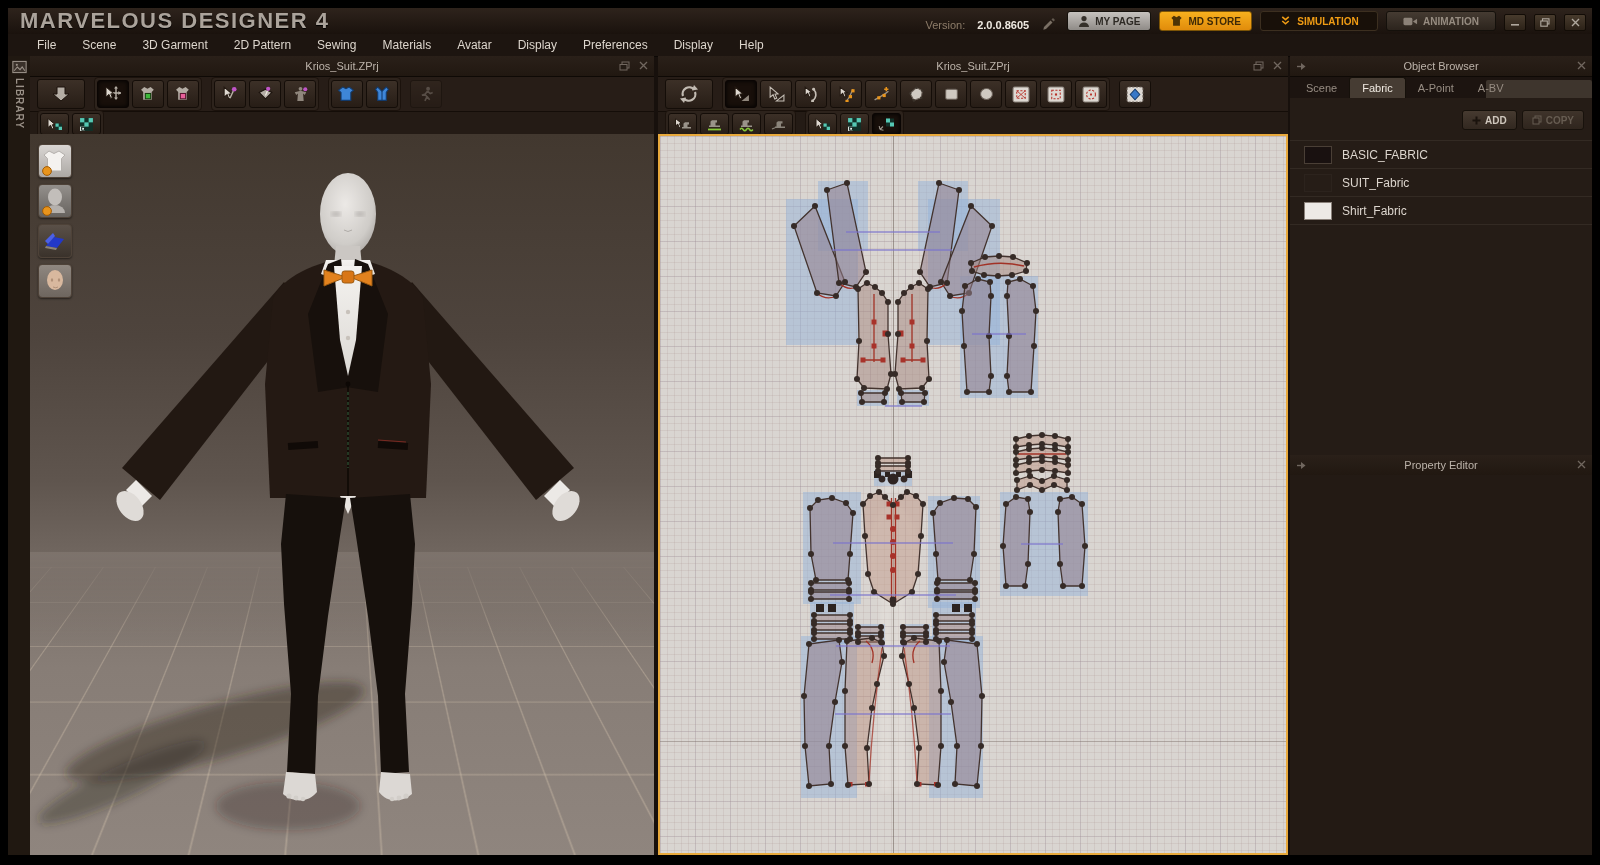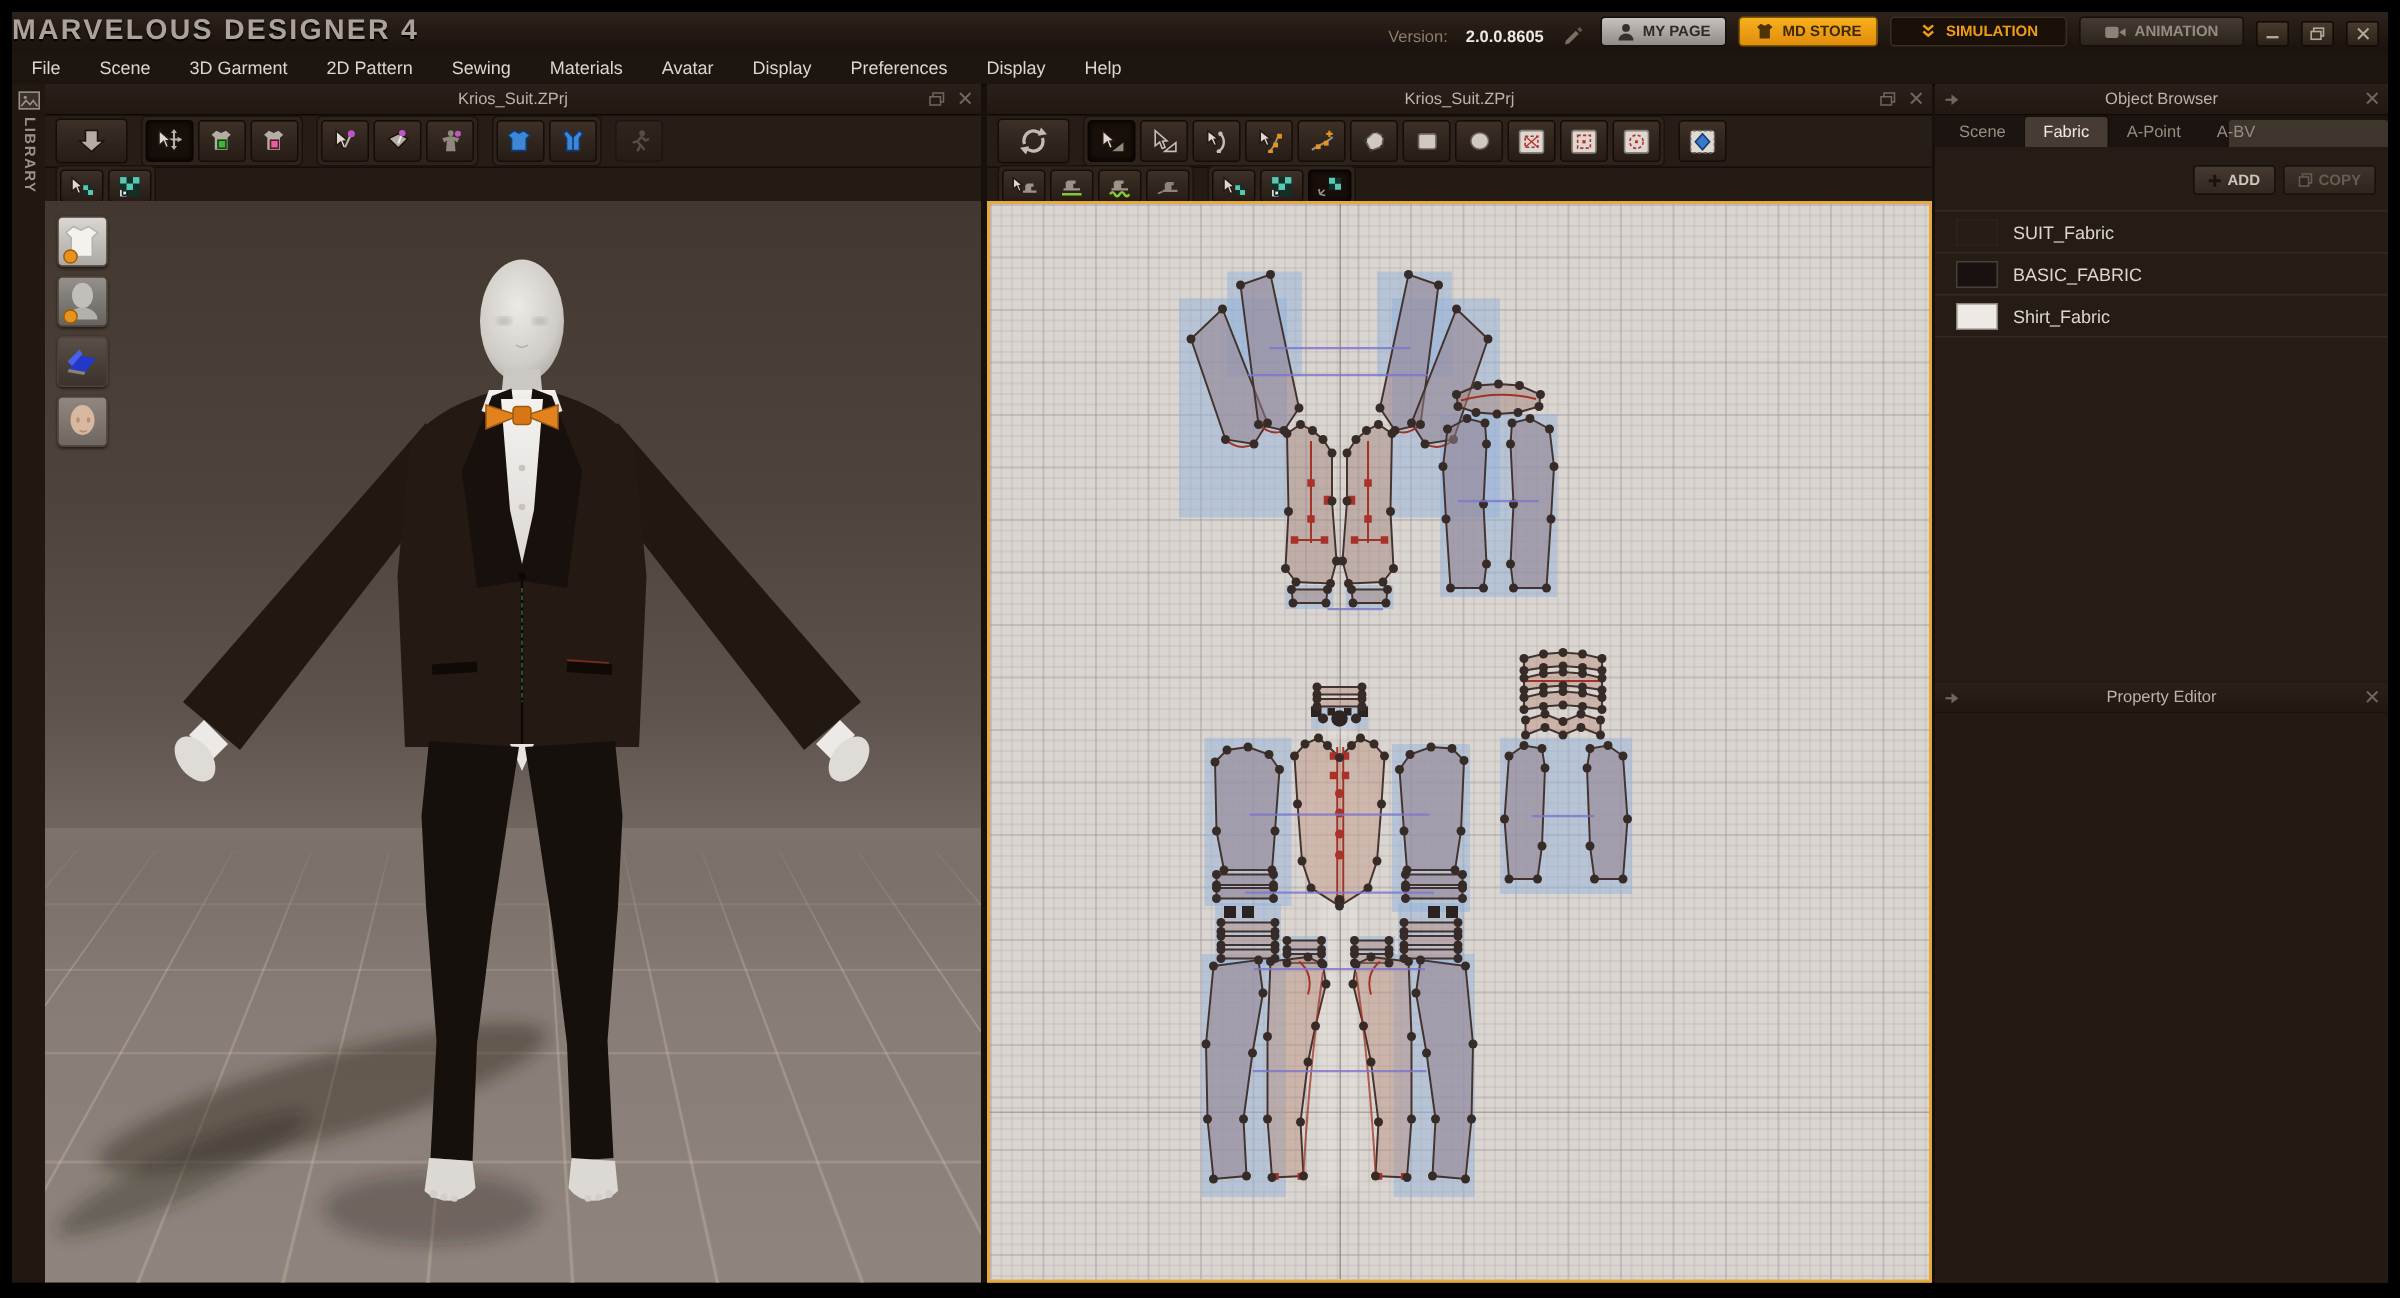--- a/index.html
+++ b/index.html
@@ -3,38 +3,38 @@
 <meta charset="utf-8">
 <style>
   html,body{margin:0;padding:0;background:#000;}
   body{width:1600px;height:865px;position:relative;overflow:hidden;
        font-family:"Liberation Sans",sans-serif;-webkit-font-smoothing:antialiased;}
   #app{position:absolute;inset:8px 8px 10px 8px;background:#17100c;}
 
   
   #titlebar{position:absolute;left:0;top:0;right:0;height:26px;
     background:linear-gradient(#2e231c,#1a120d);display:flex;align-items:center;}
-  #app-title{font-size:19px;font-weight:700;letter-spacing:1.5px;color:#aba39b;
-    text-shadow:0 1px 1px #000;}
+  #app-title{font-size:22px;font-weight:700;letter-spacing:1.5px;color:#aba39b;
+    padding-left:12px;text-shadow:0 1px 1px #000;}
   #titlebar-right{margin-left:auto;display:flex;align-items:flex-end;gap:8px;padding-right:6px;}
   .ver-label{font-size:11px;color:#8d7c69;}
   .ver-value{font-size:11px;font-weight:700;color:#efe9e1;margin-left:4px;}
   .tag-pencil{width:22px;height:16px;display:flex;align-items:center;justify-content:center;opacity:.85;}
   .tbtn{height:18px;border-radius:3px;font-size:10px;font-weight:700;display:flex;
     align-items:center;gap:5px;padding:0 10px;cursor:default;border:1px solid #14100b;}
   .tbtn.mypage{background:linear-gradient(#c6c2be,#8f8b87);color:#2e2a25;}
   .tbtn.mdstore{background:linear-gradient(#f7b01e,#e18c0b);color:#3f2906;border-color:#7c5406;}
   .tbtn.sim{background:#181009;color:#f09c14;border-color:#3c2f20;width:96px;justify-content:center;}
   .tbtn.anim{background:linear-gradient(#453b32,#2c241d);color:#968c81;width:88px;justify-content:center;}
   .winbtn{width:20px;height:15px;background:linear-gradient(#483b2d,#2c2218);
     border:1px solid #120c06;border-radius:2px;display:flex;align-items:center;justify-content:center;}
 
   
   #menubar{position:absolute;left:0;top:26px;right:0;height:22px;background:#1d1510;
-    display:flex;align-items:center;padding-left:0;border-bottom:1px solid #0c0805;}
+    display:flex;align-items:center;padding-left:16px;border-bottom:1px solid #0c0805;}
   .menu-item{font-size:12px;color:#ddd6cd;padding:0 13px;cursor:default;}
 
   
   #main{position:absolute;left:0;top:48px;right:0;bottom:0;}
   #library-strip{position:absolute;left:0;top:0;width:22px;bottom:0;background:#201811;
     display:flex;flex-direction:column;align-items:center;border-right:1px solid #0c0805;}
   #library-label{writing-mode:vertical-rl;font-size:10px;font-weight:700;letter-spacing:1px;
     color:#9a9188;margin-top:4px;}
   .panel{position:absolute;top:0;bottom:0;background:#241b15;}
   #panel3d{left:22px;width:624px;}
@@ -1136,26 +1136,26 @@
           </div>
           <div class="obtn disabled">
             <svg width="10" height="10" viewBox="0 0 10 10">
                 <rect x="3" y="1" width="6" height="6" fill="none" stroke="#776c60"></rect>
                 <rect x="1" y="3" width="6" height="6" fill="#332820" stroke="#776c60"></rect>
               </svg>
             <span>COPY</span>
           </div>
         </div>
         <div class="fabric-row">
+          <span class="swatch" style="background:#191110;border:1px solid #4a3f36"></span>
+          <span class="fabric-name">BASIC_FABRIC</span>
+        </div>
+        <div class="fabric-row">
           <span class="swatch" style="background:#261d17;border:1px solid #2c231d"></span>
           <span class="fabric-name">SUIT_Fabric</span>
-        </div>
-        <div class="fabric-row">
-          <span class="swatch" style="background:#191110;border:1px solid #4a3f36"></span>
-          <span class="fabric-name">BASIC_FABRIC</span>
         </div>
         <div class="fabric-row">
           <span class="swatch" style="background:#edeae6;border:1px solid #8a817a"></span>
           <span class="fabric-name">Shirt_Fabric</span>
         </div>
       </div>
       <div id="propeditor">
         <div class="obhead">
           <span class="phico" style="position:absolute;left:4px;top:4px">
               <svg width="11" height="11" viewBox="0 0 11 11">

